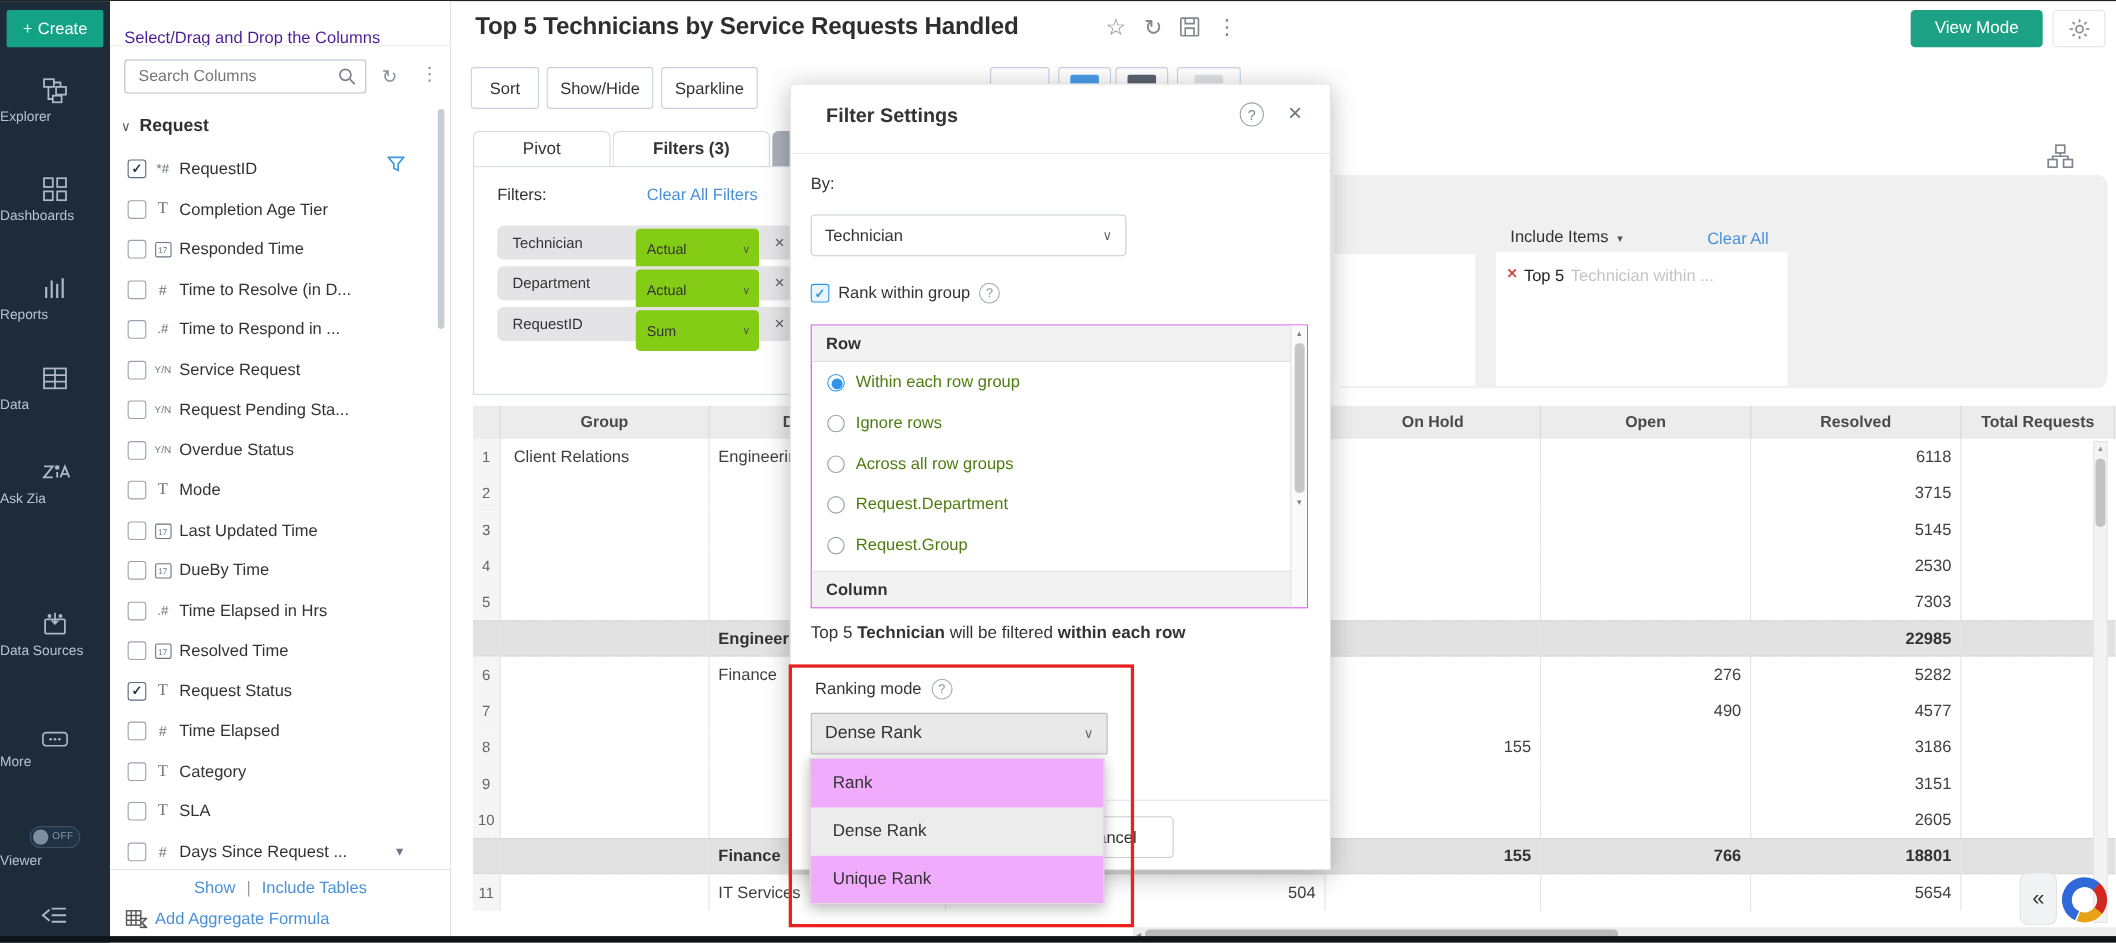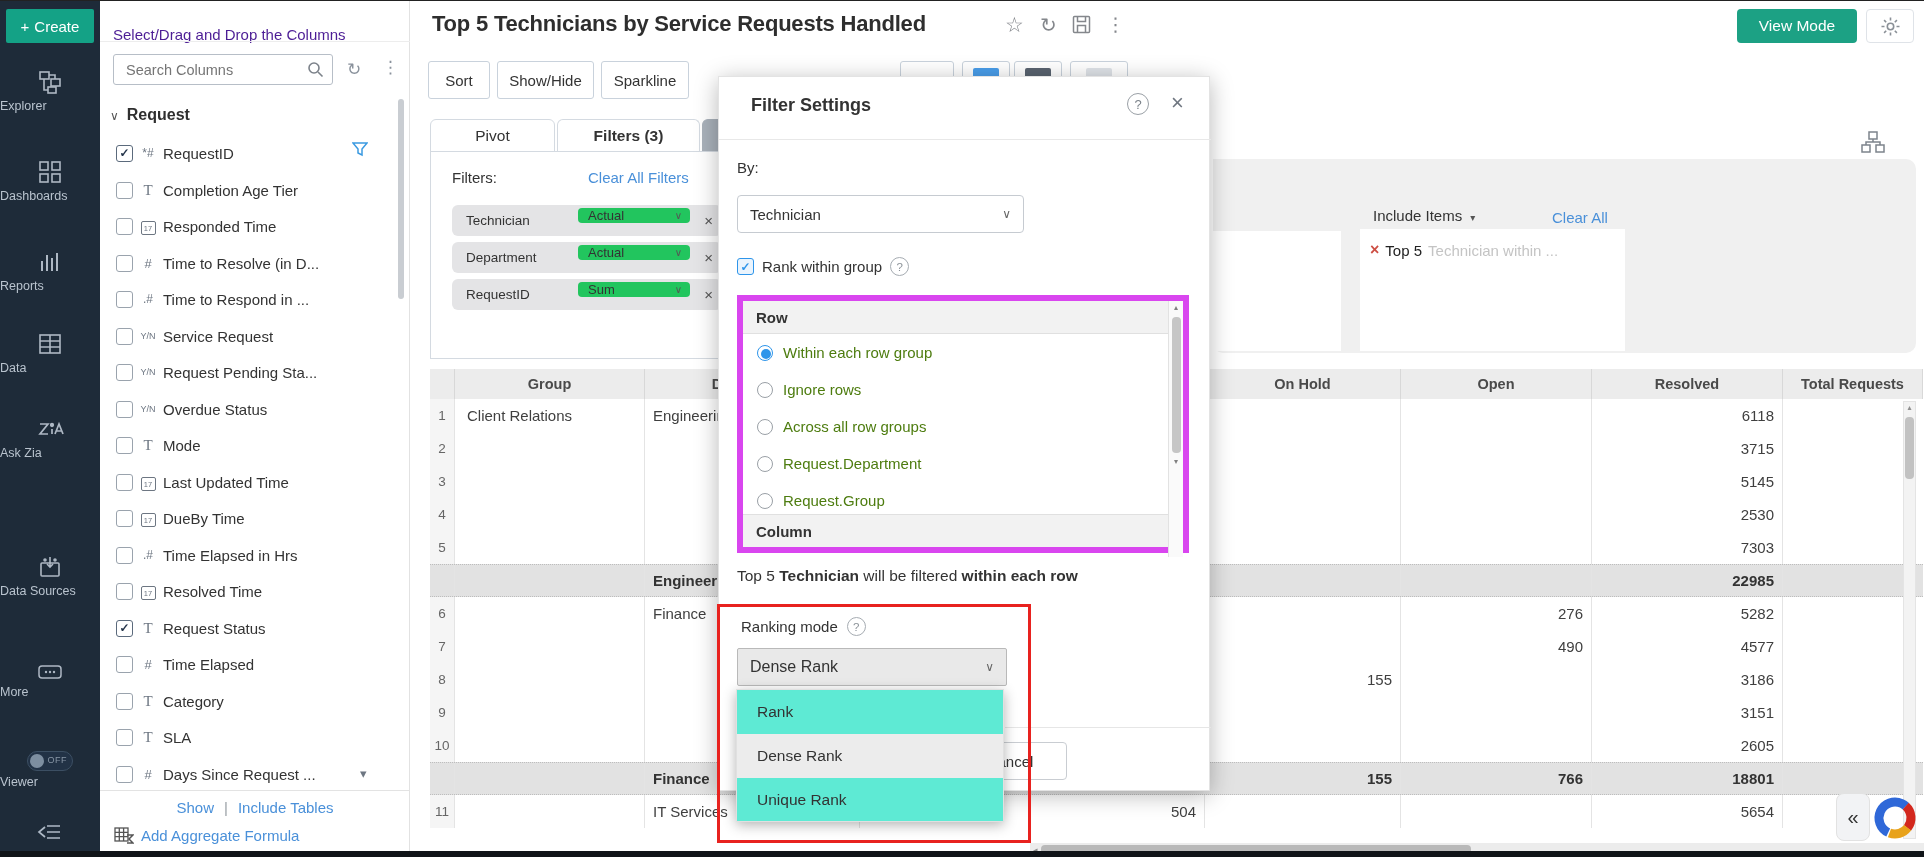--- a/index.html
+++ b/index.html
@@ -71,21 +71,21 @@
     background:#fff;font-size:15.5px;color:#333;display:flex;align-items:center;justify-content:center;cursor:pointer;z-index:4;}
   #tab-pivot{left:430px;width:125px;border-bottom:1px solid #d4dae1;}
   #tab-filters{left:557px;width:143px;font-weight:bold;}
   #tab-extra{left:702px;width:60px;background:#a9b1ba;border-color:#a9b1ba;z-index:3;}
   #filters-box{left:430px;top:150px;width:312px;height:208px;border:1px solid #d4dae1;background:#fff;z-index:4;}
   #filters-label{left:452px;top:168px;font-size:15px;color:#333;z-index:5;}
   #clear-all-filters{left:588px;top:168px;font-size:15px;z-index:5;}
   .chip{position:absolute;left:452px;width:270px;height:31px;background:#e4e4e6;border-radius:6px;z-index:5;
     display:flex;align-items:center;}
   .chip .cname{font-size:13.5px;color:#333;padding-left:14px;}
-  .chip .csel{position:absolute;right:32px;top:3px;width:112px;height:15px;background:#22c55e;border-radius:4px;
+  .chip .csel{position:absolute;right:32px;top:3px;width:112px;height:37px;background:#84cc16;border-radius:4px;
     font-size:13px;color:#333;display:flex;align-items:center;padding-left:10px;cursor:pointer;}
   .chip .csel .dd{position:absolute;right:8px;font-size:10px;color:#555;}
   .chip .cx{position:absolute;right:9px;font-size:15px;color:#555;cursor:pointer;}
   
   .trow{position:absolute;left:430px;height:33px;display:flex;background:#fff;}
   #thead{top:368px;height:30px;background:#ececec;}
   .cell{height:100%;border-right:1px solid #e4e4e4;display:flex;align-items:center;font-size:15px;color:#3f3f3f;}
   #thead .cell{border-right:1px solid #d8d8d8;justify-content:center;font-weight:bold;font-size:14.5px;color:#4a4a4a;}
   .c0{width:25px;background:#f5f5f5;justify-content:center;font-size:13.5px;color:#666;}
   #thead .c0{background:#ececec;}
@@ -130,21 +130,21 @@
   .mselect{position:absolute;border:1px solid #c6cbd1;border-radius:4px;background:#fff;display:flex;
     align-items:center;font-size:15px;color:#333;padding-left:12px;cursor:pointer;}
   .mselect .dd{position:absolute;right:12px;font-size:12px;color:#666;}
   #by-select{left:18px;top:118px;width:287px;height:38px;}
   #rank-check-row{left:18px;top:180px;display:flex;align-items:center;gap:8px;}
   #rank-checkbox{width:17px;height:17px;background:#eaf4fd;border:1.5px solid #2e95ea;border-radius:3px;
     color:#2e95ea;font-size:12px;font-weight:bold;display:flex;align-items:center;justify-content:center;cursor:pointer;}
   #rank-check-lab{font-size:15px;color:#333;}
   .qmark{width:19px;height:19px;border:1.3px solid #a6acb2;border-radius:50%;color:#8b9298;font-size:11.5px;
     display:flex;align-items:center;justify-content:center;cursor:pointer;}
-  #listbox{left:18px;top:218px;width:452px;height:258px;border:6px solid #d946ef;}
+  #listbox{left:18px;top:218px;width:452px;height:258px;border:1px solid #d946ef;}
   .lhead{height:33px;background:#f2f2f2;display:flex;align-items:center;padding-left:13px;font-size:15px;
     font-weight:bold;color:#333;}
   #row-head{border-bottom:1px solid #e0e0e0;}
   #col-head{position:absolute;left:0;bottom:0;width:436px;border-top:1px solid #e0e0e0;}
   .ropt{height:37px;display:flex;align-items:center;padding-left:14px;gap:10px;cursor:pointer;width:420px;}
   .radio{width:16px;height:16px;border:1.6px solid #9aa0a6;border-radius:50%;flex:0 0 auto;position:relative;}
   .radio.sel{border-color:#2e95ea;}
   .radio.sel::after{content:"";position:absolute;left:3px;top:3px;width:10px;height:10px;border-radius:50%;background:#2e95ea;}
   .ropt span{font-size:15px;color:#4d7c0f;}
   #lb-scroll{position:absolute;right:0;top:0;width:15px;height:256px;background:#fafafa;border-left:1px solid #e2e2e2;}
@@ -153,21 +153,21 @@
   #summary{left:18px;top:490px;font-size:15.5px;color:#333;}
   #summary b{font-weight:bold;}
   #ranking-row{left:22px;top:540px;display:flex;align-items:center;gap:9px;}
   #ranking-lab{font-size:15px;color:#333;}
   #ranking-select{left:18px;top:571px;width:270px;height:38px;background:#e9e9e9;border:1px solid #b9b9b9;
     border-radius:2px;font-size:16px;}
   #modal-fdiv{left:286px;top:650px;width:206px;height:1px;background:#e6e6e6;}
   #cancel-btn{left:234px;top:665px;width:114px;height:38px;border:1px solid #c9cdd2;border-radius:4px;background:#fff;
     font-size:15px;color:#333;display:flex;align-items:center;justify-content:center;cursor:pointer;}
   
-  #rank-dd{left:736px;top:688px;width:268px;height:133px;background:#5eead4;z-index:30;
+  #rank-dd{left:736px;top:688px;width:268px;height:133px;background:#f0abfc;z-index:30;
     box-shadow:0 3px 12px rgba(0,0,0,.3);border:1px solid #e0e0e0;}
   .ditem{height:44px;display:flex;align-items:center;padding-left:20px;font-size:15.5px;color:#333;cursor:pointer;}
   .ditem.hl{background:#ececec;}
   
   #redbox{left:717px;top:603px;width:314px;height:239px;border:3px solid #e8221f;z-index:40;pointer-events:none;}
   
   #collapse-right{left:1836px;top:792px;width:34px;height:48px;background:#f2f3f5;border:1px solid #e2e2e2;
     border-radius:8px;display:flex;align-items:center;justify-content:center;font-size:20px;color:#333;cursor:pointer;z-index:50;}
   #brand-logo{left:1872px;top:794px;z-index:50;}
   #bottom-band{left:0;top:850px;width:1924px;height:7px;background:#101418;z-index:60;}

